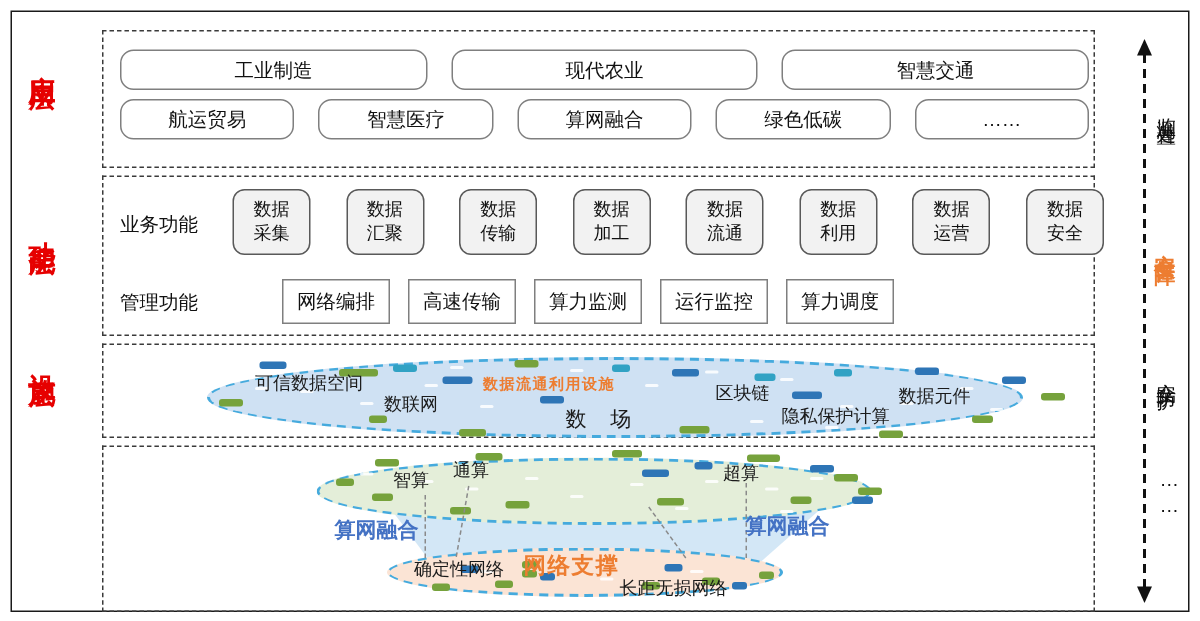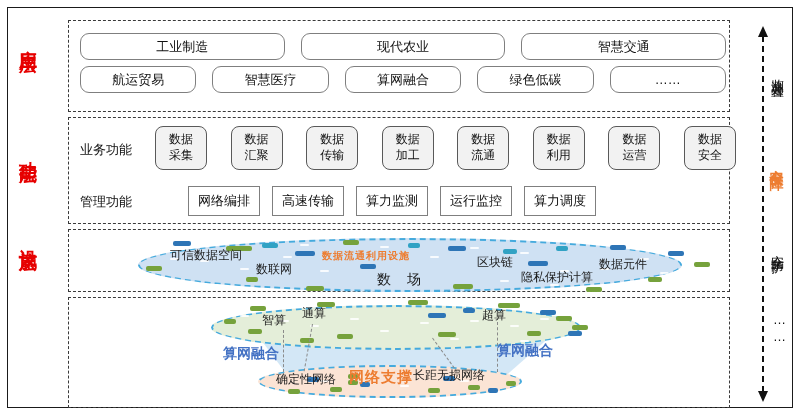--- a/index.html
+++ b/index.html
@@ -251,21 +251,21 @@
       <div class="it-bar" style="left: 506px; top: 381px; width: 10px; background: rgb(118, 162, 60);"></div>
       <div class="it-bar" style="left: 307px; top: 377px; width: 12px; background: rgb(46, 117, 182);"></div>
       <div class="it-bar" style="left: 360px; top: 382px; width: 10px; background: rgb(46, 117, 182);"></div>
       <div class="it-bar" style="left: 443px; top: 376px; width: 12px; background: rgb(46, 117, 182);"></div>
       <div class="it-bar" style="left: 488px; top: 388px; width: 10px; background: rgb(46, 117, 182);"></div>
       <div class="it-dash" style="left: 320px; top: 380px;"></div>
       <div class="it-dash" style="left: 400px; top: 385px;"></div>
       <div class="it-dash" style="left: 460px; top: 380px;"></div>
       <div class="it-lbl" style="left: 276px; top: 371px;">确定性网络</div>
       <div class="it-title" style="left: 349px; top: 368px; font-size: 15px;">网络支撑</div>
-      <div class="it-lbl" style="left: 413px; top: 367px;">长距无损网络</div>
+      <div class="it-lbl" style="left: 413px; top: 384px;">长距无损网络</div>
     </div>
 
   <div class="rail-line"></div>
   <div class="rail-arrow up"></div>
   <div class="rail-arrow down"></div>
   <div class="rail-text" style="left:771px;top:68px">监测处置</div>
   <div class="rail-text strong" style="left:770px;top:158px">安全保障</div>
   <div class="rail-text" style="left:771px;top:244px">安全防护</div>
   <div class="rail-text" style="left:773px;top:312px">……</div>
 </div>

